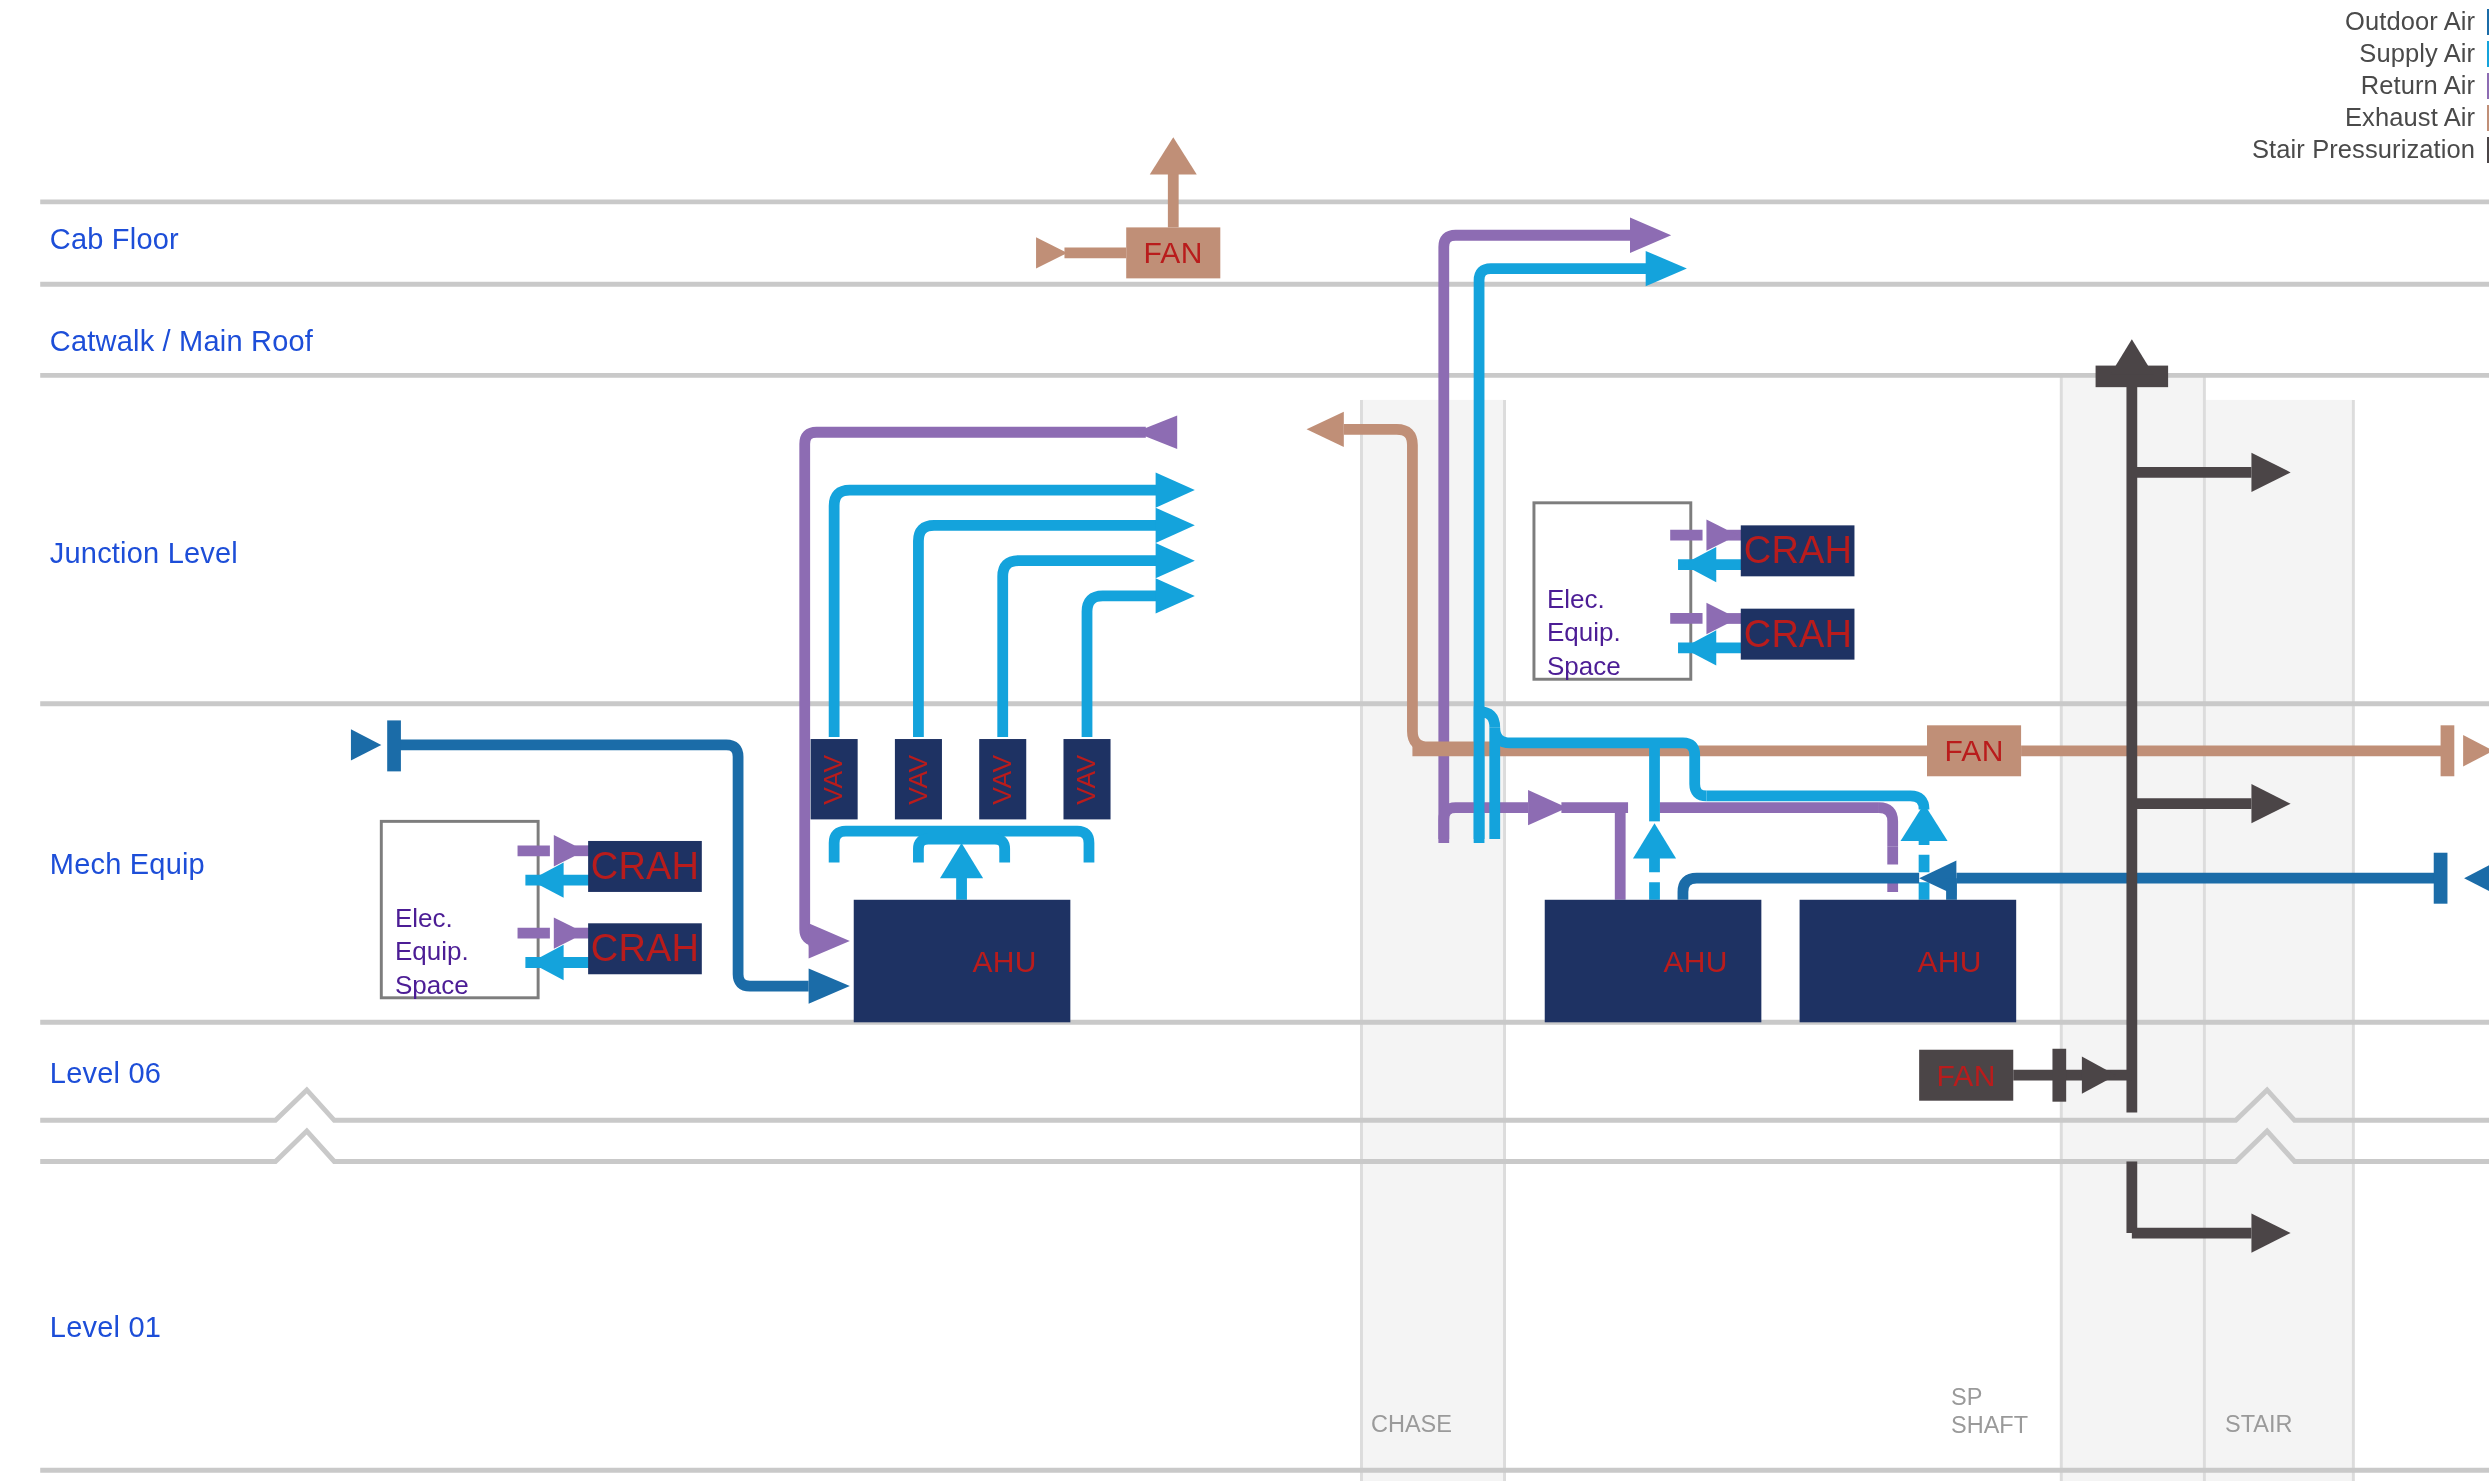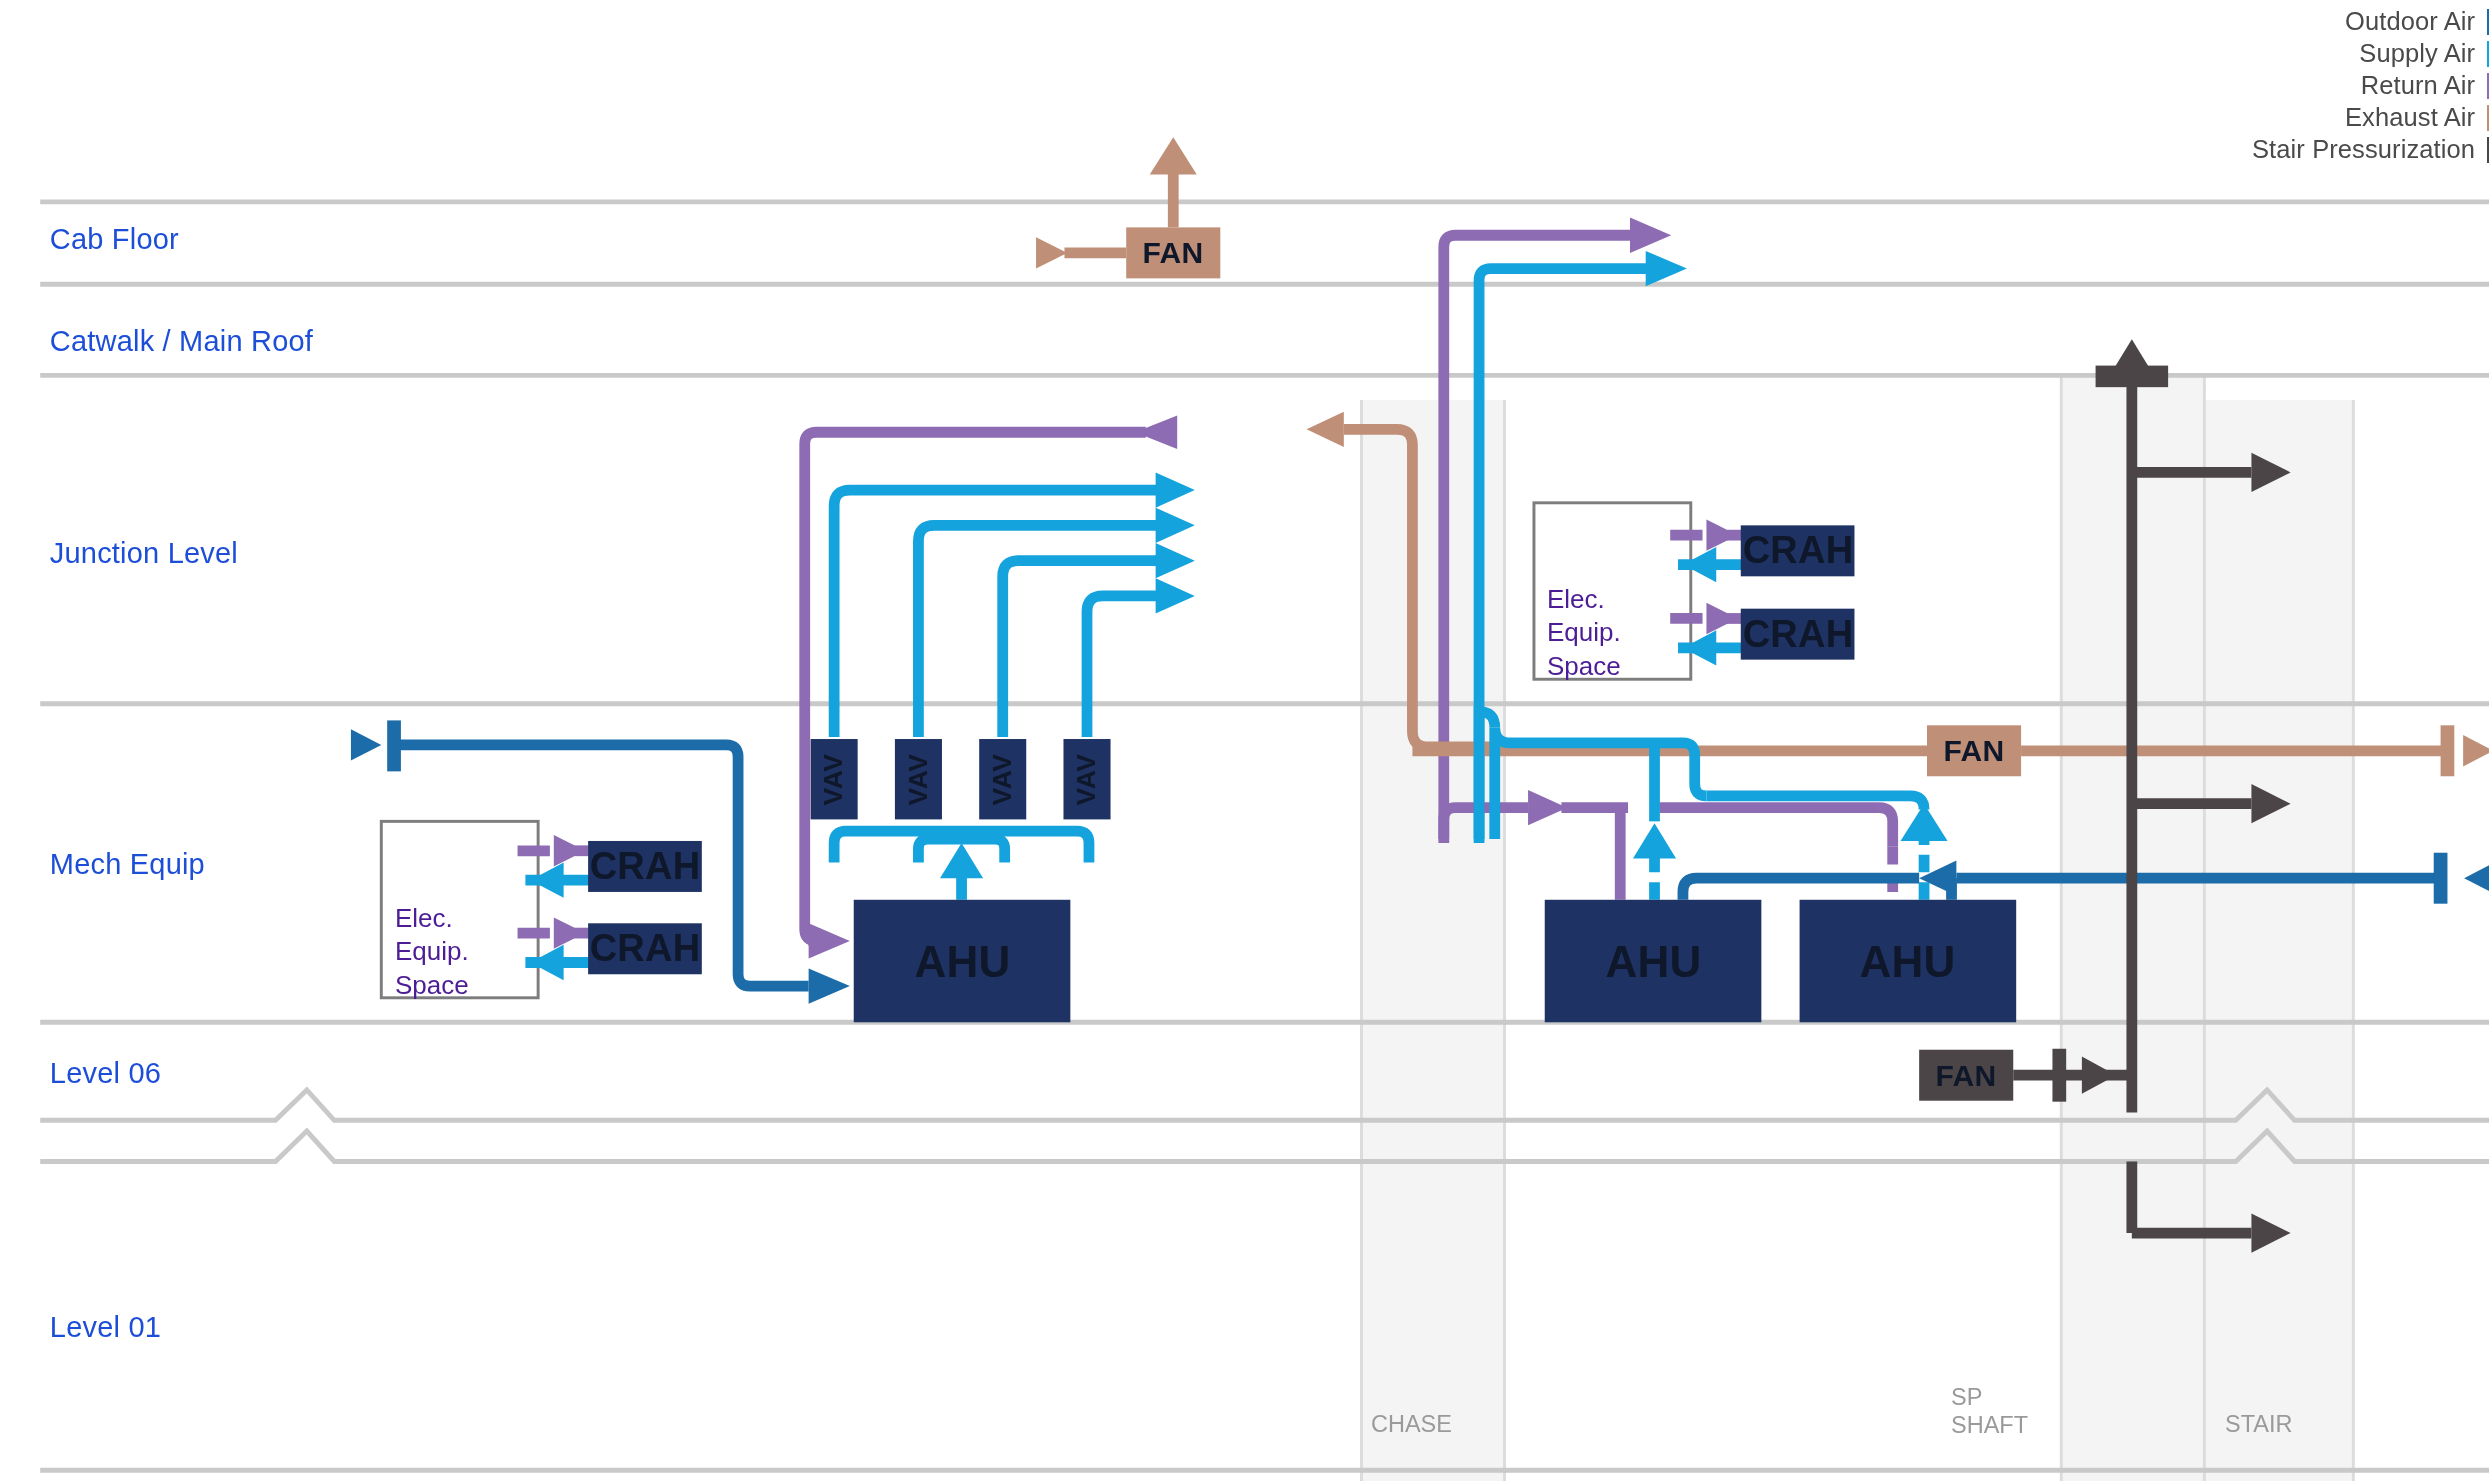--- a/index.html
+++ b/index.html
@@ -17,24 +17,24 @@
   .legend-swatch{width:25.5px;height:25.5px;display:inline-block;}
 
   
   .floor-label{position:absolute;left:9.8px;font-size:29px;color:#1d4ed8;letter-spacing:0.2px;white-space:nowrap;}
 
   
   .shaft-caption{position:absolute;font-size:23.5px;color:#9a9a9a;line-height:1.18;white-space:pre-line;}
 
   
   .boxtext{position:absolute;display:flex;align-items:center;justify-content:center;
-           color:#0f172a;font-weight:bold;pointer-events:none;}
+           color:#b91c1c;font-weight:normal;pointer-events:none;}
   .vav-text{transform:rotate(-90deg);transform-origin:center center;font-size:26.5px;letter-spacing:0.5px;}
   .crah-text{font-size:38px;letter-spacing:0.2px;}
-  .ahu-text{font-size:44px;letter-spacing:0.3px;}
+  .ahu-text{font-size:30px;letter-spacing:0.3px;padding-left:42px;}
   .fan-text{font-size:30px;letter-spacing:0.3px;}
 
   
   .ees-text{position:absolute;font-size:26px;color:#4c1d95;line-height:1.28;white-space:pre-line;}
 </style>
 </head>
 <body>
 
 <div id="stage">
 

